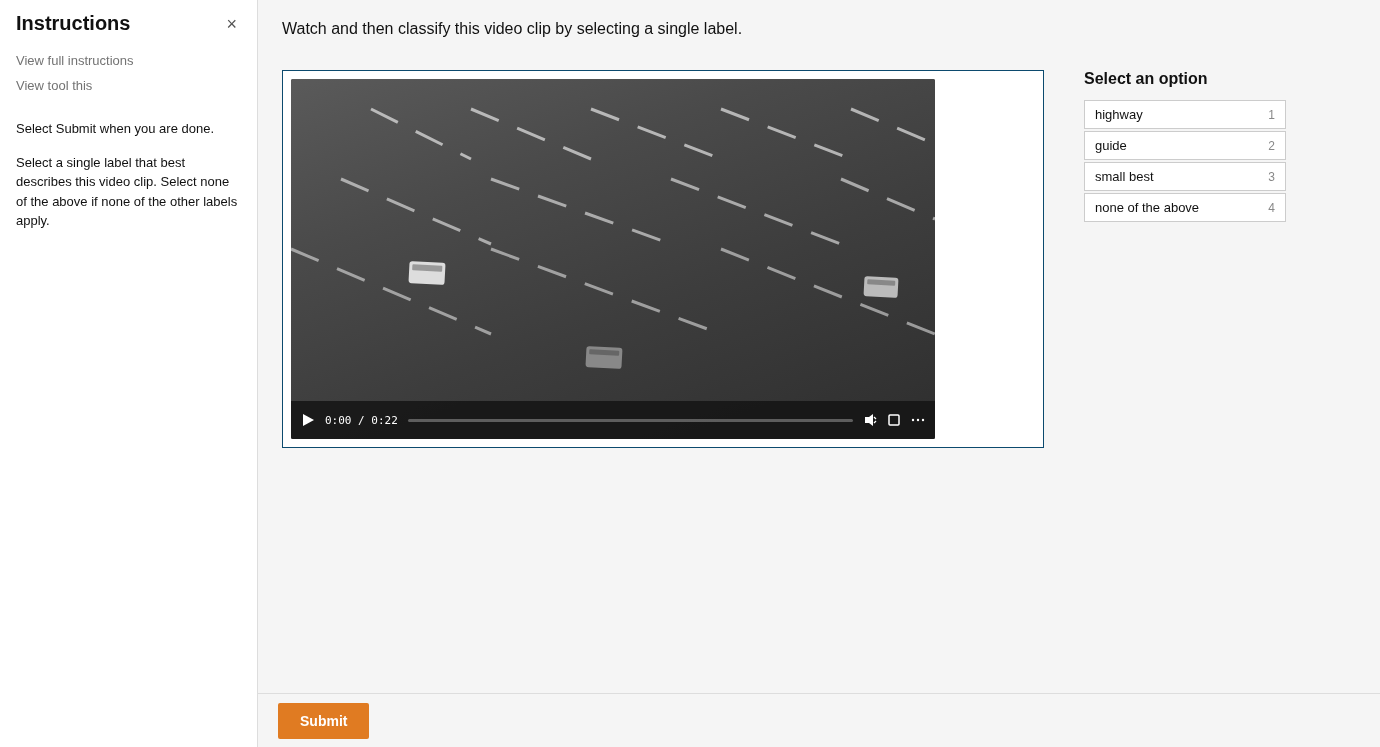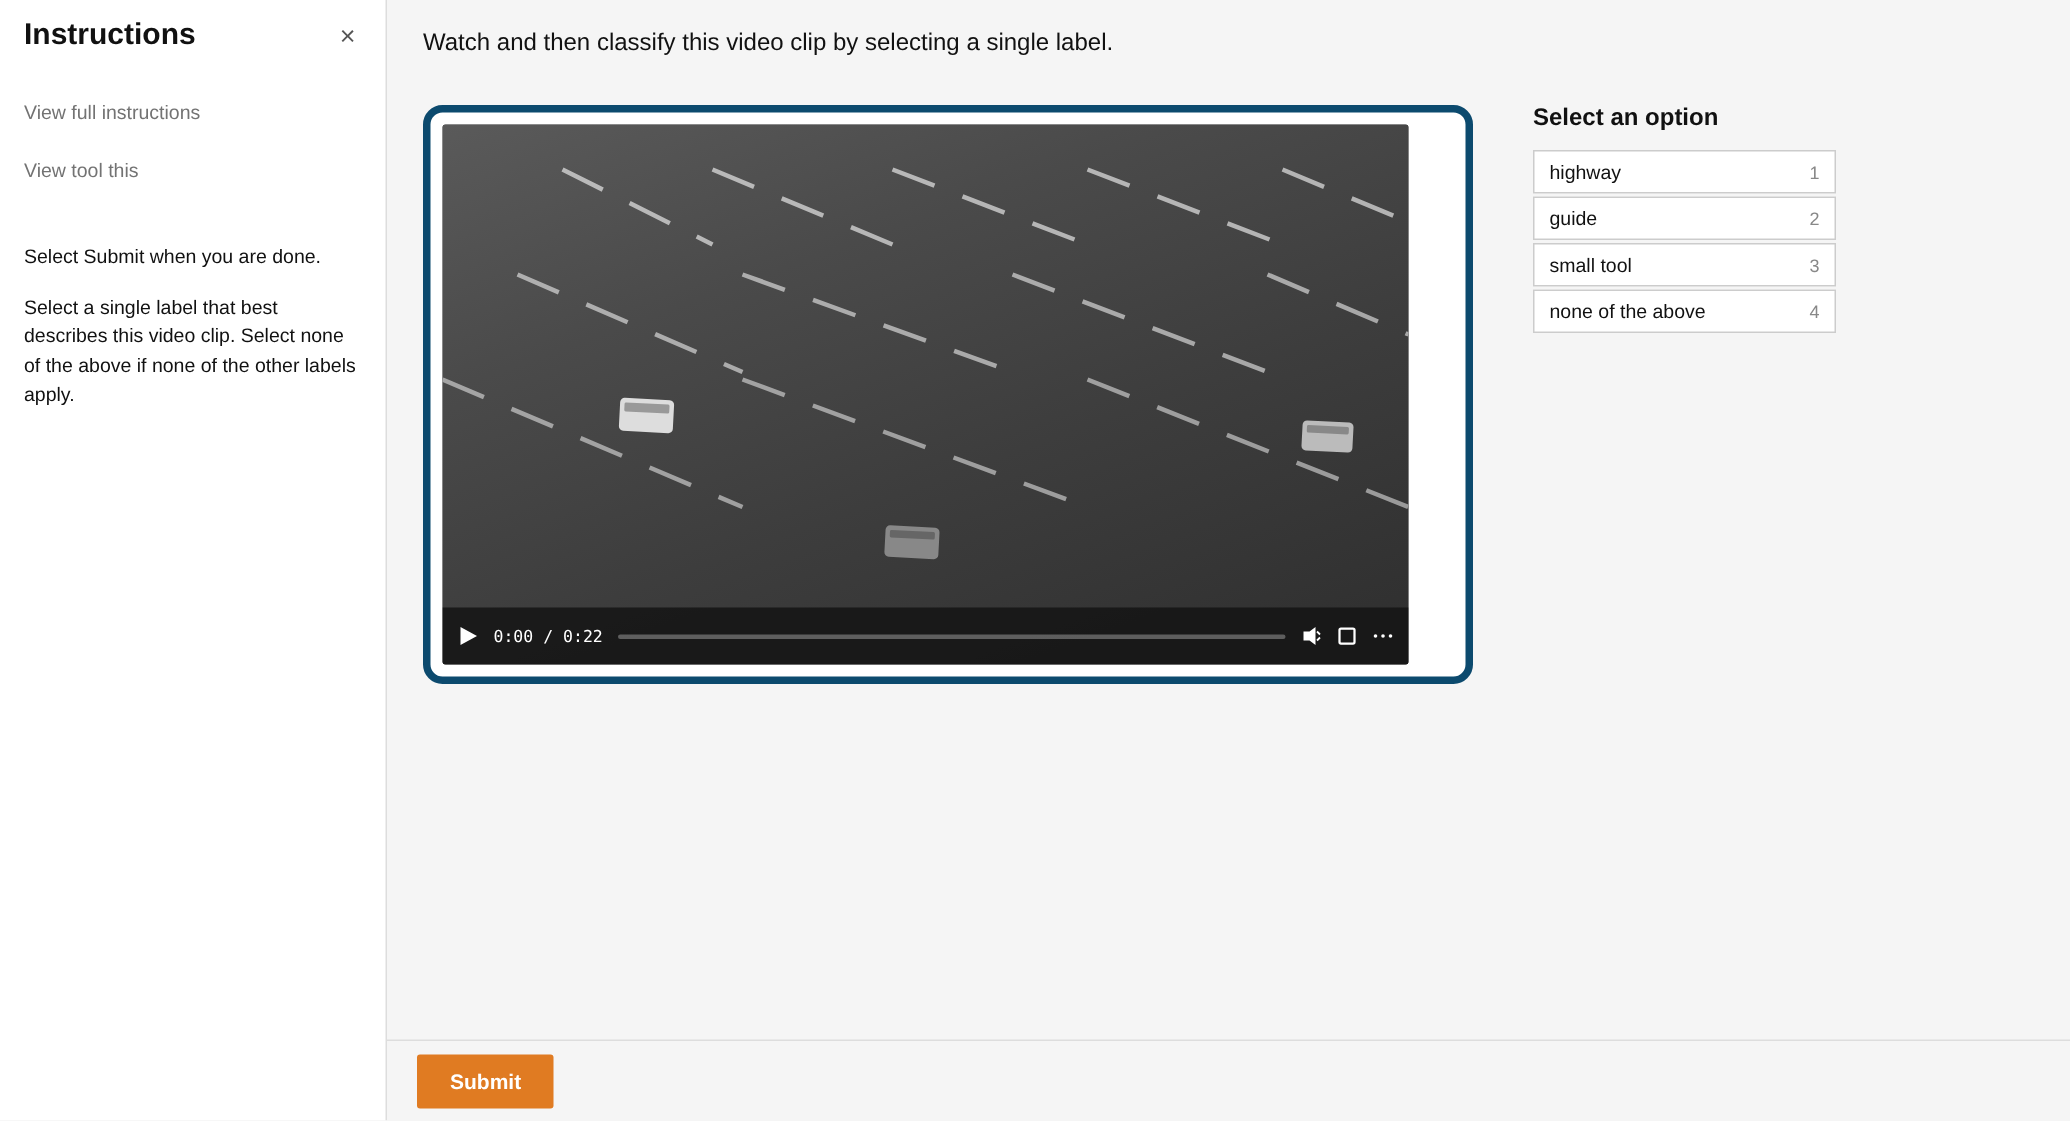--- a/index.html
+++ b/index.html
@@ -20,21 +20,21 @@
     }
 
     
     .sidebar {
       width: 258px;
       background: #fff;
       border-right: 1px solid #ddd;
       padding: 12px 16px;
       display: flex;
       flex-direction: column;
-      gap: 16px;
+      gap: 2px;
       flex-shrink: 0;
     }
 
     .sidebar-header {
       display: flex;
       align-items: center;
       justify-content: space-between;
       margin-bottom: 16px;
     }
 
@@ -82,25 +82,25 @@
     }
 
     .instruction-text {
       font-size: 16px;
       color: #111;
       margin-bottom: 32px;
     }
 
     .video-container {
       background: #fff;
-      border: 5px solid #0c4a6e;
-      border-radius: 13px;
+      border: 1px solid #0c4a6e;
+      border-radius: 0;
       padding: 8px;
       display: inline-block;
-      width: 700px;
+      width: 762px;
     }
 
     .video-player {
       width: 644px;
       height: 360px;
       background: #3a3a3a;
       position: relative;
       border-radius: 2px;
       overflow: hidden;
     }
@@ -321,21 +321,21 @@
           <div class="options-title">Select an option</div>
           <div class="option-item">
             <span>highway</span>
             <span class="option-number">1</span>
           </div>
           <div class="option-item">
             <span>guide</span>
             <span class="option-number">2</span>
           </div>
           <div class="option-item">
-            <span>small tool</span>
+            <span>small best</span>
             <span class="option-number">3</span>
           </div>
           <div class="option-item">
             <span>none of the above</span>
             <span class="option-number">4</span>
           </div>
         </div>
       </div>
     </div>
 

